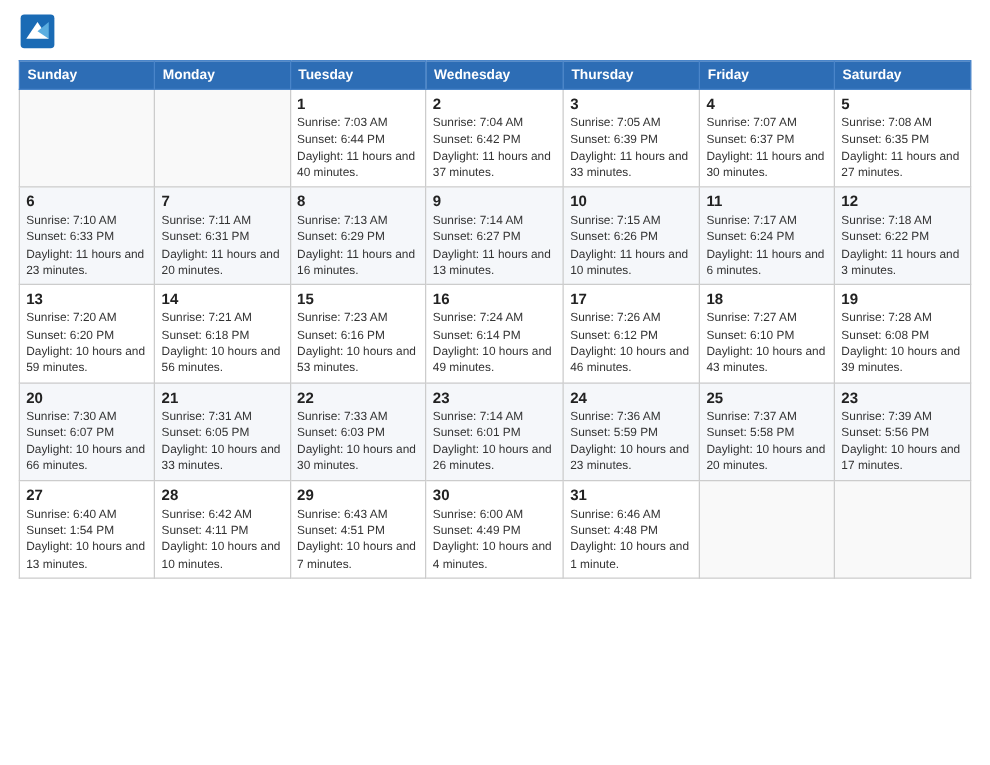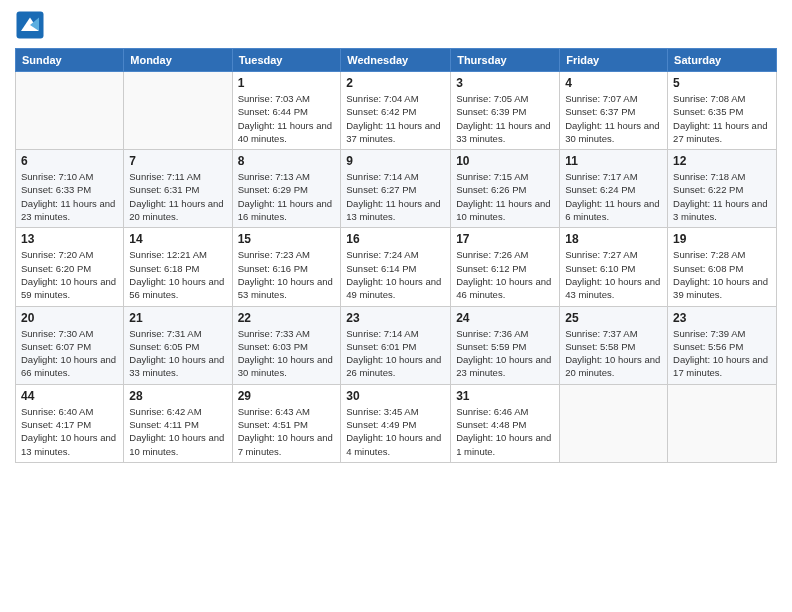--- a/index.html
+++ b/index.html
@@ -191,21 +191,21 @@
             <div class="day-info"><span>Sunrise: 7:18 AM</span><br><span>Sunset: 6:22 PM</span><br><span>Daylight: 11 hours and 3 minutes.</span></div>
           </td>
         </tr>
         <tr class="row-odd">
           <td>
             <span class="day-num">13</span>
             <div class="day-info"><span>Sunrise: 7:20 AM</span><br><span>Sunset: 6:20 PM</span><br><span>Daylight: 10 hours and 59 minutes.</span></div>
           </td>
           <td>
             <span class="day-num">14</span>
-            <div class="day-info"><span>Sunrise: 12:21 AM</span><br><span>Sunset: 6:18 PM</span><br><span>Daylight: 10 hours and 56 minutes.</span></div>
+            <div class="day-info"><span>Sunrise: 7:21 AM</span><br><span>Sunset: 6:18 PM</span><br><span>Daylight: 10 hours and 56 minutes.</span></div>
           </td>
           <td>
             <span class="day-num">15</span>
             <div class="day-info"><span>Sunrise: 7:23 AM</span><br><span>Sunset: 6:16 PM</span><br><span>Daylight: 10 hours and 53 minutes.</span></div>
           </td>
           <td>
             <span class="day-num">16</span>
             <div class="day-info"><span>Sunrise: 7:24 AM</span><br><span>Sunset: 6:14 PM</span><br><span>Daylight: 10 hours and 49 minutes.</span></div>
           </td>
           <td>
@@ -246,34 +246,34 @@
             <span class="day-num">25</span>
             <div class="day-info"><span>Sunrise: 7:37 AM</span><br><span>Sunset: 5:58 PM</span><br><span>Daylight: 10 hours and 20 minutes.</span></div>
           </td>
           <td>
             <span class="day-num">23</span>
             <div class="day-info"><span>Sunrise: 7:39 AM</span><br><span>Sunset: 5:56 PM</span><br><span>Daylight: 10 hours and 17 minutes.</span></div>
           </td>
         </tr>
         <tr class="row-odd">
           <td>
-            <span class="day-num">44</span>
-            <div class="day-info"><span>Sunrise: 6:40 AM</span><br><span>Sunset: 4:17 PM</span><br><span>Daylight: 10 hours and 13 minutes.</span></div>
+            <span class="day-num">27</span>
+            <div class="day-info"><span>Sunrise: 6:40 AM</span><br><span>Sunset: 1:54 PM</span><br><span>Daylight: 10 hours and 13 minutes.</span></div>
           </td>
           <td>
             <span class="day-num">28</span>
             <div class="day-info"><span>Sunrise: 6:42 AM</span><br><span>Sunset: 4:11 PM</span><br><span>Daylight: 10 hours and 10 minutes.</span></div>
           </td>
           <td>
             <span class="day-num">29</span>
             <div class="day-info"><span>Sunrise: 6:43 AM</span><br><span>Sunset: 4:51 PM</span><br><span>Daylight: 10 hours and 7 minutes.</span></div>
           </td>
           <td>
             <span class="day-num">30</span>
-            <div class="day-info"><span>Sunrise: 3:45 AM</span><br><span>Sunset: 4:49 PM</span><br><span>Daylight: 10 hours and 4 minutes.</span></div>
+            <div class="day-info"><span>Sunrise: 6:00 AM</span><br><span>Sunset: 4:49 PM</span><br><span>Daylight: 10 hours and 4 minutes.</span></div>
           </td>
           <td>
             <span class="day-num">31</span>
             <div class="day-info"><span>Sunrise: 6:46 AM</span><br><span>Sunset: 4:48 PM</span><br><span>Daylight: 10 hours and 1 minute.</span></div>
           </td>
           <td class="empty-cell"></td>
           <td class="empty-cell"></td>
         </tr>
       </tbody>
   </table>

